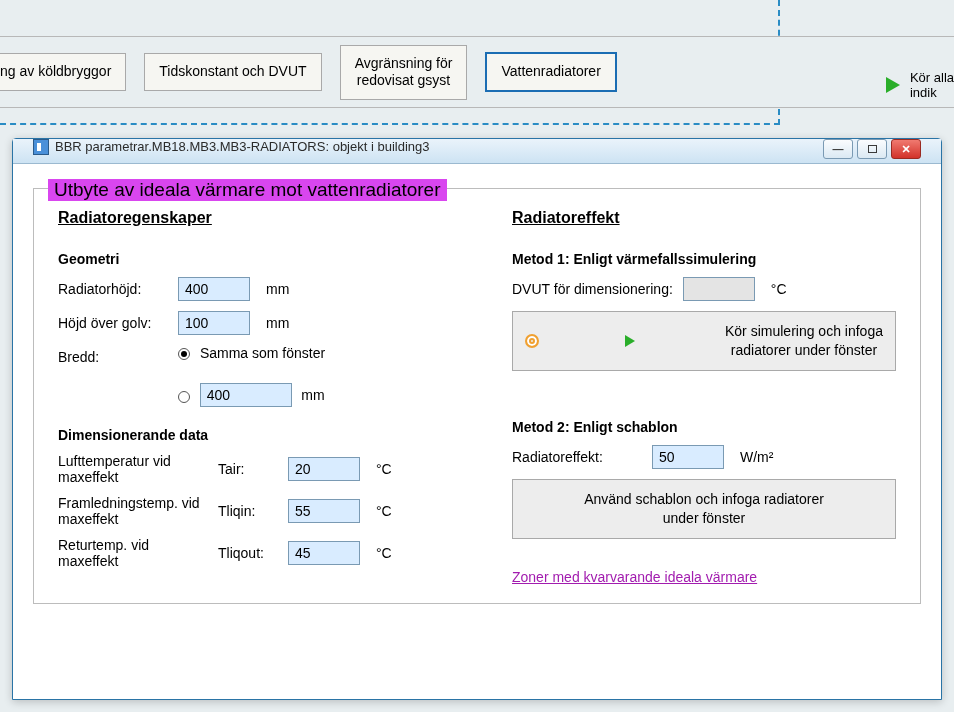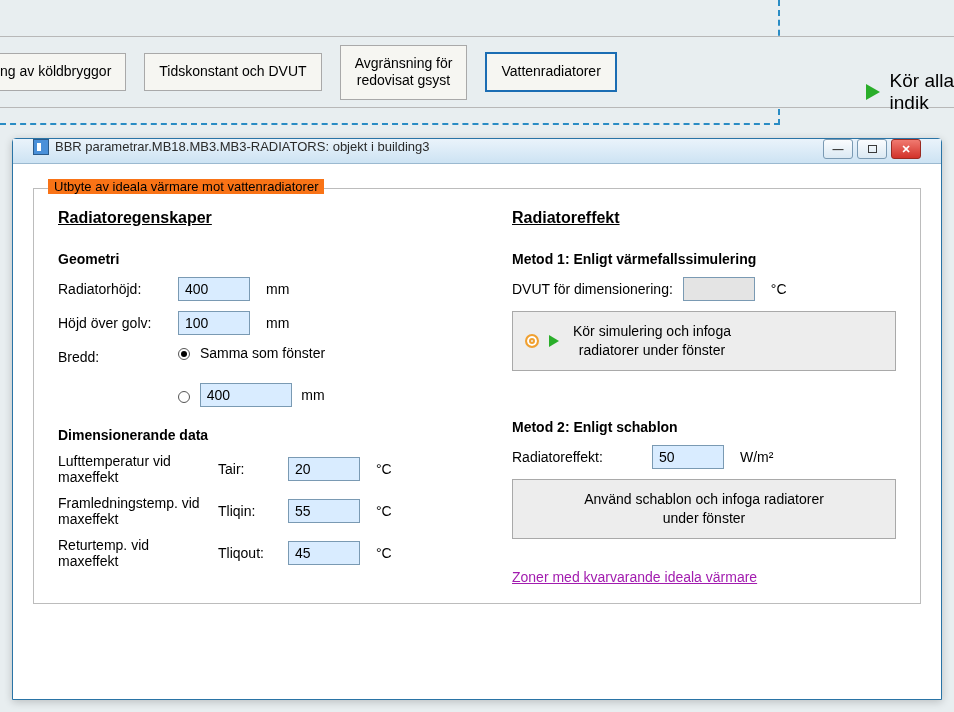--- a/index.html
+++ b/index.html
@@ -59,21 +59,21 @@
   .tab-bar .btn.active {
     border: 2px solid #1b6db3;
   }
   .run-panel {
     position: absolute;
     top: 70px;
     right: 0;
     display: flex;
     align-items: center;
     gap: 10px;
-    font-size: 19px;
+    font-size: 13px;
   }
   .run-panel .play {
     width: 0; height: 0;
     border-left: 14px solid #2aae2a;
     border-top: 8px solid transparent;
     border-bottom: 8px solid transparent;
   }
 
   
   .dialog {
@@ -142,23 +142,23 @@
   .groupbox {
     border: 1px solid #bcbcbc;
     margin-top: 4px;
     padding: 10px 24px 18px 24px;
     position: relative;
   }
   .groupbox-legend {
     position: absolute;
     top: -10px;
     left: 14px;
-    background: #f97316;
+    background: #d946ef;
     padding: 0 6px;
-    font-size: 13px;
+    font-size: 19px;
   }
   .cols {
     display: flex;
     gap: 34px;
     margin-top: 10px;
   }
   .col-left { width: 420px; }
   .col-right { flex: 1; }
   h4.underline {
     font-size: 16px;
@@ -330,21 +330,21 @@
 
           <div class="col-right">
             <h4 class="underline">Radiatoreffekt</h4>
 
             <div class="subhead">Metod 1: Enligt värmefallssimulering</div>
             <div class="row">
               <span style="font-size:14px">DVUT för dimensionering:</span>
               <input class="numbox gray" value="" style="">
               <span class="unit">°C</span>
             </div>
-            <div class="big-btn" style="white-space:pre-line; line-height:1.35; display:flex; align-items:center; justify-content:flex-start; gap:6px">
+            <div class="big-btn" style="white-space:pre-line; line-height:1.35; display:flex; align-items:center; justify-content:space-between; gap:6px">
               <span class="target"></span>
               <span class="play-sm"></span>
               <span>Kör simulering och infoga
 radiatorer under fönster</span>
             </div>
 
             <div class="subhead" style="margin-top:48px">Metod 2: Enligt schablon</div>
             <div class="row">
               <span style="font-size:14px; width:130px">Radiatoreffekt:</span>
               <input class="numbox" value="50" style="">

